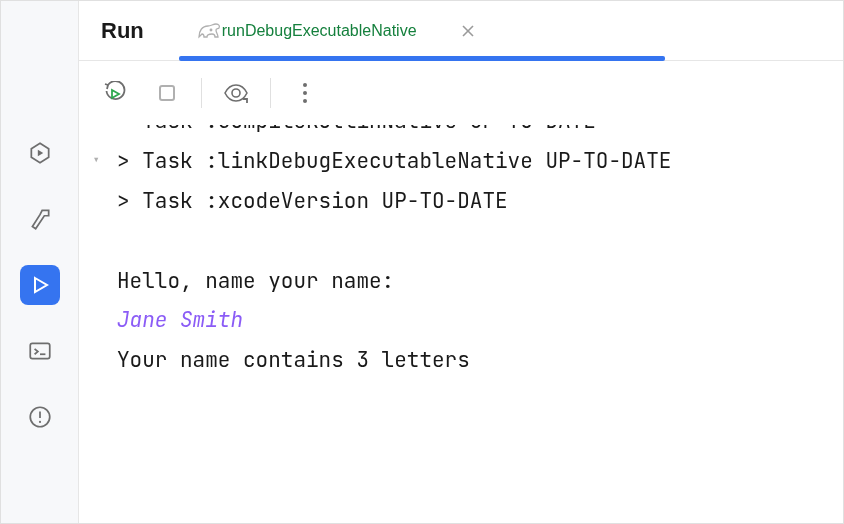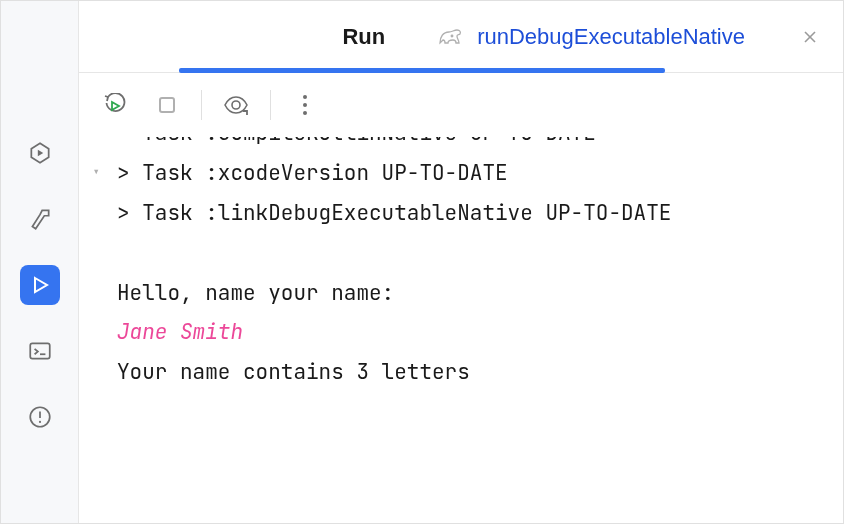--- a/index.html
+++ b/index.html
@@ -38,41 +38,39 @@
     .rail-btn.active {
       background: #3574f0;
       color: #fff;
     }
     .main {
       flex: 1;
       display: flex;
       flex-direction: column;
     }
     .tabs {
-      height: 72px;
+      height: 60px;
       border-bottom: 1px solid #e6e6e6;
       display: flex;
       align-items: center;
       padding: 0 22px;
       position: relative;
-      justify-content: flex-end;
     }
     .tab-run {
       font-size: 22px;
       font-weight: 700;
       color: #1a1a1a;
       margin-right: 52px;
       cursor: pointer;
     }
     .tab-config {
       display: flex;
       align-items: center;
-      gap: 14px;
-      font-size: 22px;
-      color: #1d4ed8;
+      font-size: 16px;
+      color: #15803d;
       cursor: pointer;
     }
     .tab-config-icon {
       color: #b0b0b0;
       display: flex;
     }
     .tab-close {
       margin-left: 40px;
       color: #9a9a9a;
       font-size: 20px;
@@ -124,21 +122,21 @@
       overflow: hidden;
       position: relative;
     }
     .console-line {
       white-space: pre;
     }
     .console-line.cut {
       margin-top: -24px;
     }
     .user-input {
-      color: #ec4899;
+      color: #8b5cf6;
       font-style: italic;
     }
     .fold-mark {
       position: absolute;
       left: 13px;
       top: 22px;
       color: #b0b0b0;
       font-size: 14px;
     }
   </style>
@@ -227,21 +225,21 @@
             <circle cx="3" cy="3" r="2"></circle>
             <circle cx="3" cy="11" r="2"></circle>
             <circle cx="3" cy="19" r="2"></circle>
           </svg>
       </div>
     </div>
 
     <div class="console">
       <span class="fold-mark">▾</span>
       <div class="console-line cut">  Task :compileKotlinNative UP-TO-DATE</div>
+      <div class="console-line">&gt; Task :linkDebugExecutableNative UP-TO-DATE</div>
       <div class="console-line">&gt; Task :xcodeVersion UP-TO-DATE</div>
-      <div class="console-line">&gt; Task :linkDebugExecutableNative UP-TO-DATE</div>
       <div class="console-line"> </div>
       <div class="console-line">Hello, name your name:</div>
       <div class="console-line user-input">Jane Smith</div>
       <div class="console-line">Your name contains 3 letters</div>
     </div>
   </div>
 </div>
 
 </body></html>

